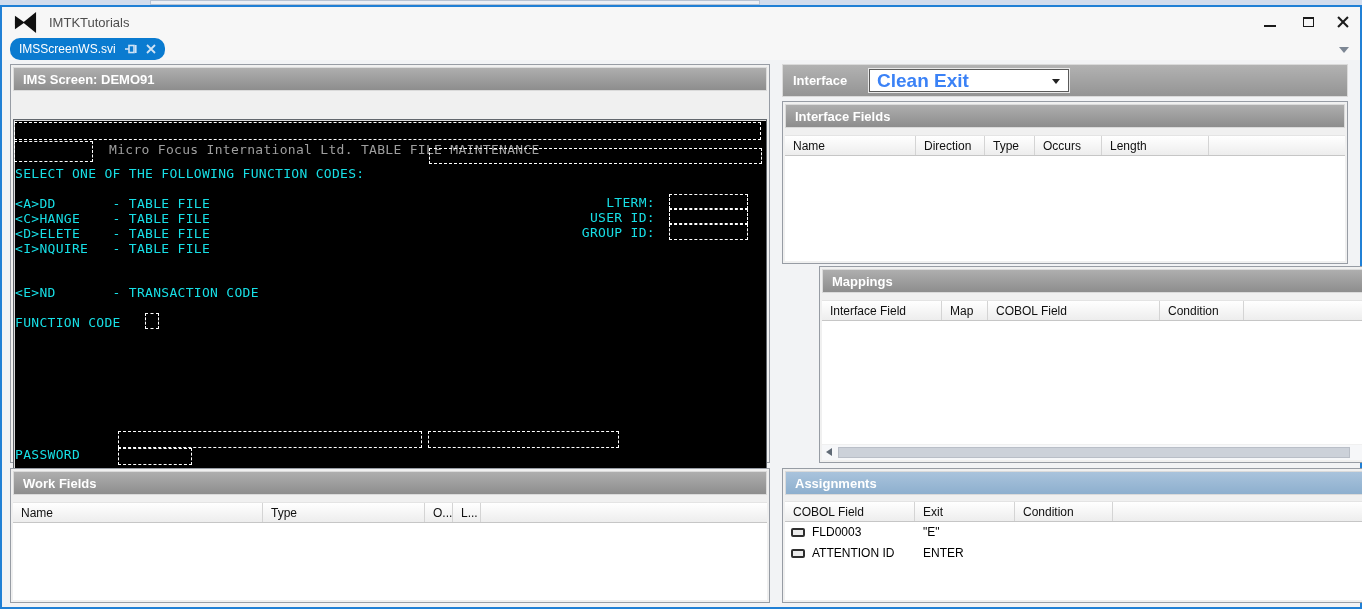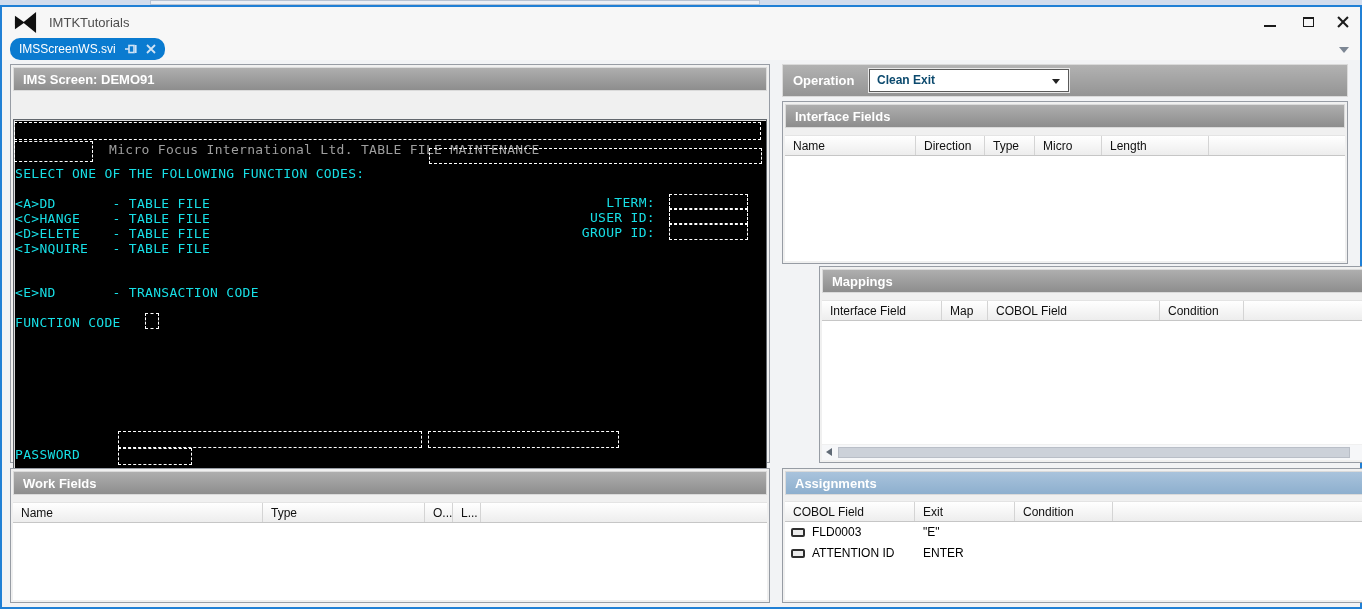--- a/index.html
+++ b/index.html
@@ -53,21 +53,21 @@
   .id-labels { position:absolute; left:460px; top:75px; width:181px; text-align:right; color:#17dfe6; white-space:pre; }
 
   
   .wf-panel { left:8px; top:461px; width:760px; height:135px; }
 
   
   .op-bar { position:absolute; left:780px; top:57px; width:566px; height:33px; background:linear-gradient(#b2b2b2,#949494);
             border:1px solid #dadada; display:flex; align-items:center; }
   .op-label { color:#fff; font-weight:bold; font-size:13px; padding-left:10px; width:86px; flex:none; }
   .combo { position:relative; width:200px; height:23px; background:#fff; border:1px solid #5a5a5a;
-           box-shadow:0 0 0 1px #e9e9e9; font-size:12px; font-weight:bold; color:#0c4a6e;
+           box-shadow:0 0 0 1px #e9e9e9; font-size:19px; font-weight:bold; color:#3b82f6;
            line-height:21px; padding-left:7px; cursor:default; }
   .combo-arrow { position:absolute; right:8px; top:9px; width:0; height:0; border-left:4px solid transparent; border-right:4px solid transparent; border-top:5px solid #222; }
 
   .if-panel { left:780px; top:94px;  width:566px; height:163px; }
   .mp-panel { left:817px; top:259px; width:566px; height:197px; }
   .as-panel { left:780px; top:461px; width:674px; height:135px; }
 
   
   .hscroll { flex:none; height:15px; background:#f6f7f9; position:relative; margin-top:1px; }
   .hs-thumb { position:absolute; left:16px; top:2px; width:512px; height:11px; background:#ccd1d9; border:1px solid #b9bec7; }
@@ -174,34 +174,34 @@
       <div class="grid-hdr">
         <div class="cell wf-c0">Name</div>
         <div class="cell wf-c1">Type</div>
         <div class="cell wf-c2">O...</div>
         <div class="cell wf-c3">L...</div>
       </div>
       <div class="grid-body"></div>
     </div>
 
     <div class="op-bar">
-      <span class="op-label">Operation</span>
+      <span class="op-label">Interface</span>
       <div class="combo">
         <span>Clean Exit</span>
         <span class="combo-arrow"></span>
       </div>
     </div>
 
     <div class="panel if-panel">
       <div class="phdr">Interface Fields</div>
       <div class="grid-hdr">
         <div class="cell if-c0">Name</div>
         <div class="cell if-c1">Direction</div>
         <div class="cell if-c2">Type</div>
-        <div class="cell if-c3">Micro</div>
+        <div class="cell if-c3">Occurs</div>
         <div class="cell if-c4">Length</div>
       </div>
       <div class="grid-body"></div>
     </div>
 
     <div class="panel mp-panel">
       <div class="phdr">Mappings</div>
       <div class="grid-hdr">
         <div class="cell mp-c0">Interface Field</div>
         <div class="cell mp-c1">Map</div>

